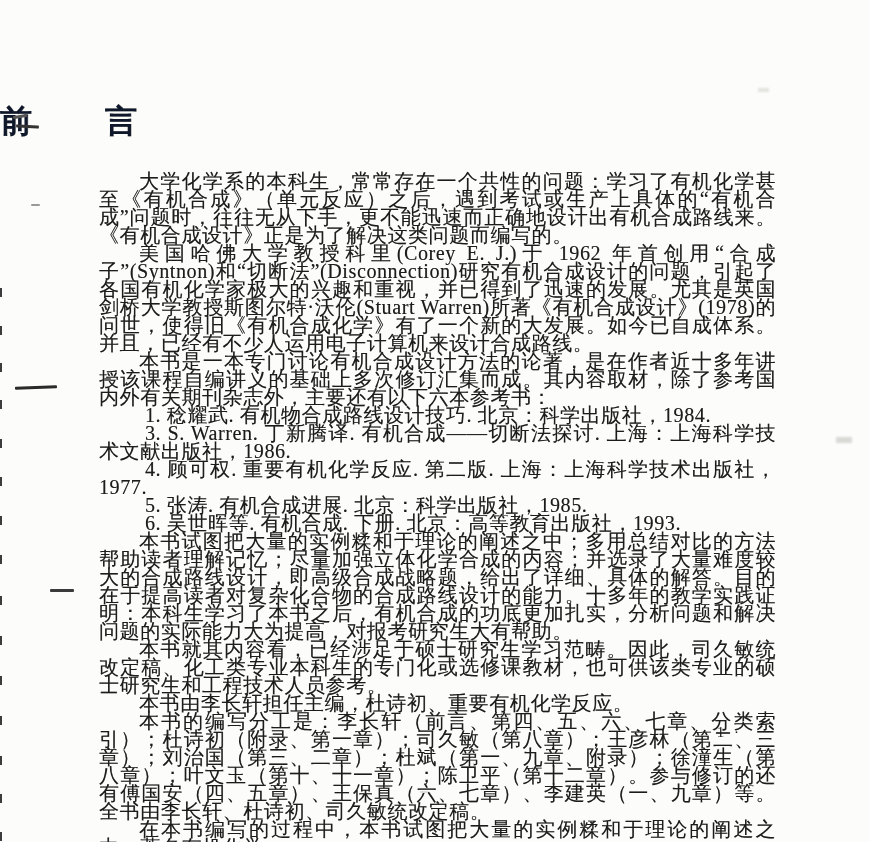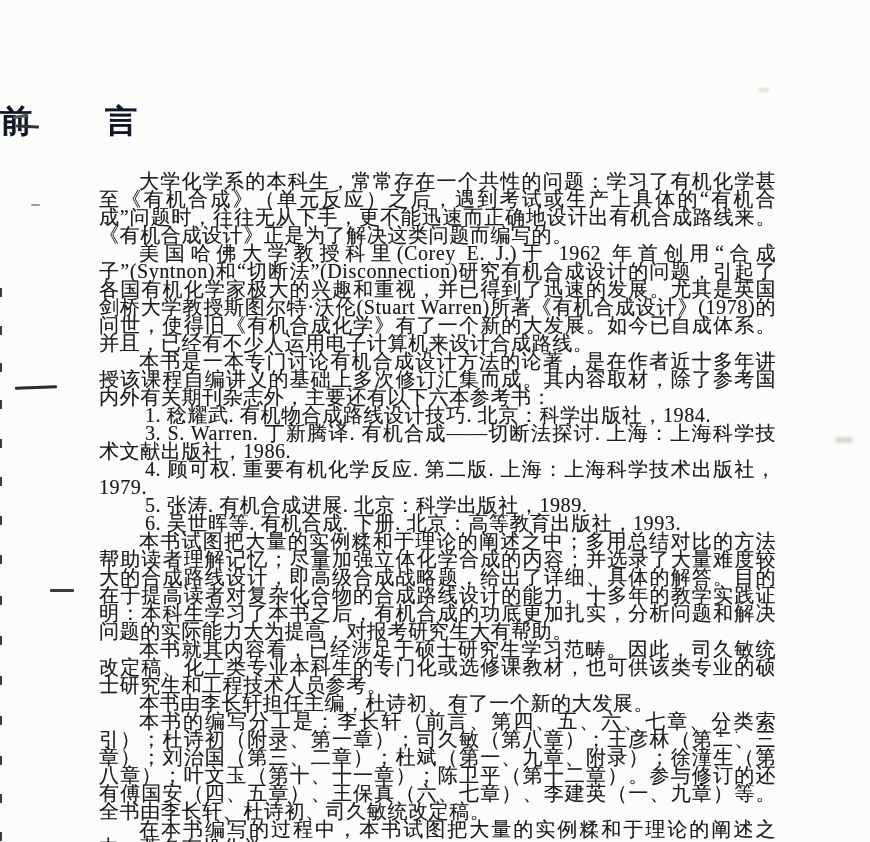--- a/index.html
+++ b/index.html
@@ -73,26 +73,26 @@
 <div class="page">
 
   <div class="title">前　　言</div>
 
   <div class="text-block" id="text-block">
       <p class="body">大学化学系的本科生，常常存在一个共性的问题：学习了有机化学甚至《有机合成》（单元反应）之后，遇到考试或生产上具体的“有机合成”问题时，往往无从下手，更不能迅速而正确地设计出有机合成路线来。《有机合成设计》正是为了解决这类问题而编写的。</p>
       <p class="body">美国哈佛大学教授科里(Corey E. J.)于 1962 年首创用“合成子”(Syntnon)和“切断法”(Disconnection)研究有机合成设计的问题，引起了各国有机化学家极大的兴趣和重视，并已得到了迅速的发展。尤其是英国剑桥大学教授斯图尔特·沃伦(Stuart Warren)所著《有机合成设计》(1978)的问世，使得旧《有机合成化学》有了一个新的大发展。如今已自成体系。并且，已经有不少人运用电子计算机来设计合成路线。</p>
       <p class="body">本书是一本专门讨论有机合成设计方法的论著，是在作者近十多年讲授该课程自编讲义的基础上多次修订汇集而成。其内容取材，除了参考国内外有关期刊杂志外，主要还有以下六本参考书：</p>
       <p class="ref">1. 稔耀武. 有机物合成路线设计技巧. 北京：科学出版社，1984.</p>
       <p class="ref">3. S. Warren. 丁新腾译. 有机合成——切断法探讨. 上海：上海科学技术文献出版社，1986.</p>
-      <p class="ref">4. 顾可权. 重要有机化学反应. 第二版. 上海：上海科学技术出版社，1979.</p>
-      <p class="ref">5. 张涛. 有机合成进展. 北京：科学出版社，1989.</p>
+      <p class="ref">4. 顾可权. 重要有机化学反应. 第二版. 上海：上海科学技术出版社，1977.</p>
+      <p class="ref">5. 张涛. 有机合成进展. 北京：科学出版社，1985.</p>
       <p class="ref">6. 吴世晖等. 有机合成. 下册. 北京：高等教育出版社，1993.</p>
       <p class="body">本书试图把大量的实例糅和于理论的阐述之中；多用总结对比的方法帮助读者理解记忆；尽量加强立体化学合成的内容；并选录了大量难度较大的合成路线设计，即高级合成战略题，给出了详细、具体的解答。目的在于提高读者对复杂化合物的合成路线设计的能力。十多年的教学实践证明：本科生学习了本书之后，有机合成的功底更加扎实，分析问题和解决问题的实际能力大为提高，对报考研究生大有帮助。</p>
       <p class="body">本书就其内容看，已经涉足于硕士研究生学习范畴。因此，司久敏统改定稿、化工类专业本科生的专门化或选修课教材，也可供该类专业的硕士研究生和工程技术人员参考。</p>
-      <p class="body">本书由李长轩担任主编，杜诗初、有了一个新的大发展。</p>
+      <p class="body">本书由李长轩担任主编，杜诗初、重要有机化学反应。</p>
       <p class="body">本书的编写分工是：李长轩（前言、第四、五、六、七章、分类索引）；杜诗初（附录、第一章）；司久敏（第八章）；王彦林（第二、三章）；刘治国（第三、二章）；杜斌（第一、九章、附录）；徐潼生（第八章）；叶文玉（第十、十一章）；陈卫平（第十二章）。参与修订的还有傅国安（四、五章）、王保真（六、七章）、李建英（一、九章）等。全书由李长轩、杜诗初、司久敏统改定稿。</p>
       <p class="body">在本书编写的过程中，本书试图把大量的实例糅和于理论的阐述之中、著名有机化学</p>
     </div>
 
   <div class="page-number">· 1 ·</div>
 
   <div id="ticks">
       <div class="tick" style="top: 288px;"></div>
       <div class="tick" style="top: 326px;"></div>
       <div class="tick" style="top: 363px;"></div>

